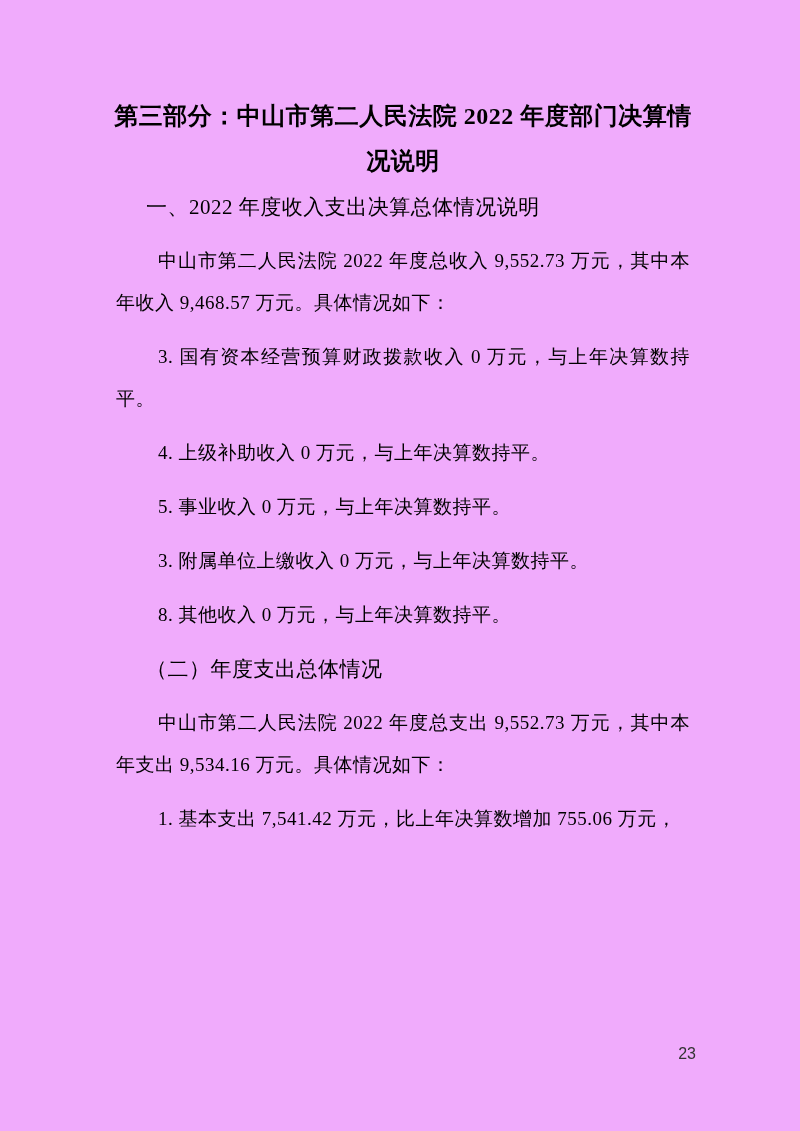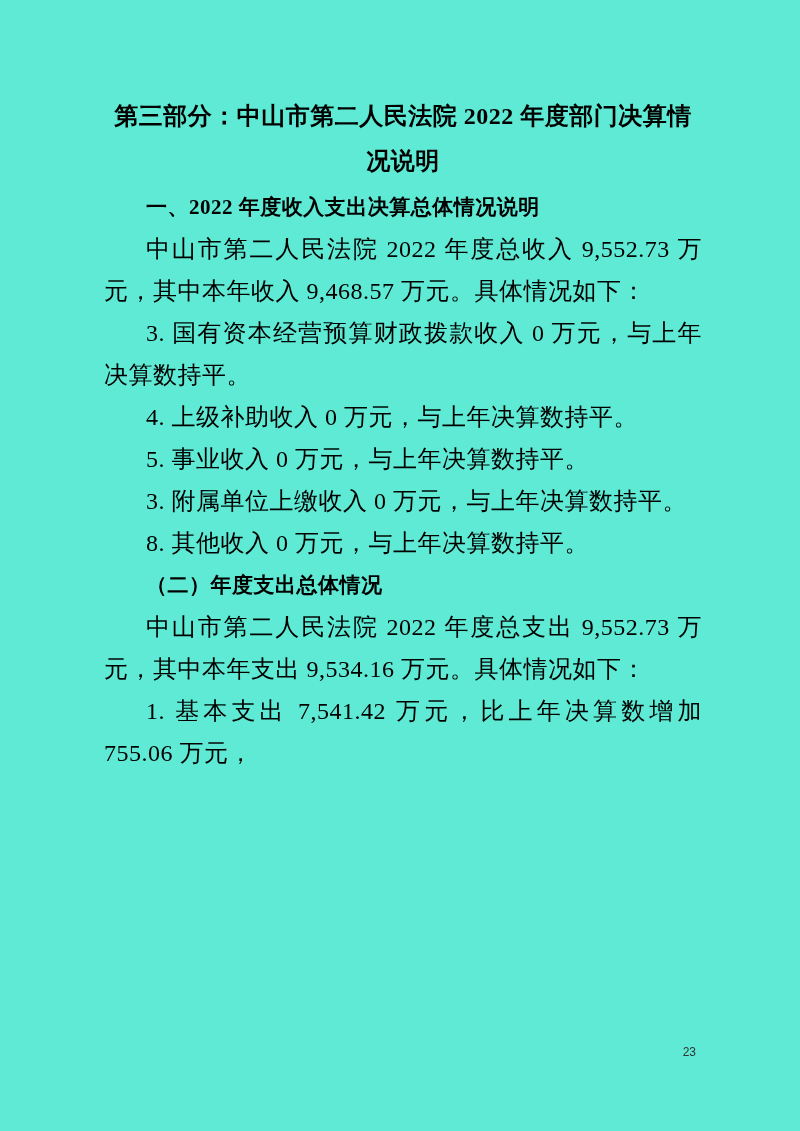--- a/index.html
+++ b/index.html
@@ -4,21 +4,21 @@
 <style>
   html, body {
     margin: 0;
     padding: 0;
     background: #ffffff;
   }
   .page {
     position: relative;
     width: 800px;
     height: 1131px;
-    background: #5eead4;
+    background: #f0abfc;
     font-family: "Liberation Serif", "DejaVu Serif", serif;
     color: #000000;
     overflow: hidden;
     box-sizing: border-box;
   }
   .content {
     position: absolute;
     left: 104px;
     top: 94px;
     width: 598px;
@@ -27,40 +27,40 @@
     font-size: 24px;
     font-weight: 700;
     text-align: center;
     line-height: 45px;
     letter-spacing: 0.5px;
     margin: 0 0 2px 0;
   }
   .sec-heading,
   .sub-heading {
     font-size: 21px;
-    font-weight: 700;
+    font-weight: 400;
     line-height: 42px;
     margin: 0;
     text-indent: 42px;
     letter-spacing: 0.5px;
   }
   .para {
-    font-size: 24px;
+    font-size: 19px;
     line-height: 42px;
-    margin: 0;
+    margin: 12px;
     text-indent: 42px;
     text-align: justify;
     letter-spacing: 0.5px;
     font-family: Liberation Serif, serif;
   }
   .page-number {
     position: absolute;
     right: 104px;
     top: 1045px;
-    font-size: 12px;
+    font-size: 16px;
     color: #333333;
     font-family: "Liberation Sans", "DejaVu Sans", sans-serif;
   }
 </style>
 </head>
 <body>
 
 <div class="page">
   <div class="content">
     <h1 class="doc-title">第三部分：中山市第二人民法院 2022 年度部门决算情况说明</h1>

